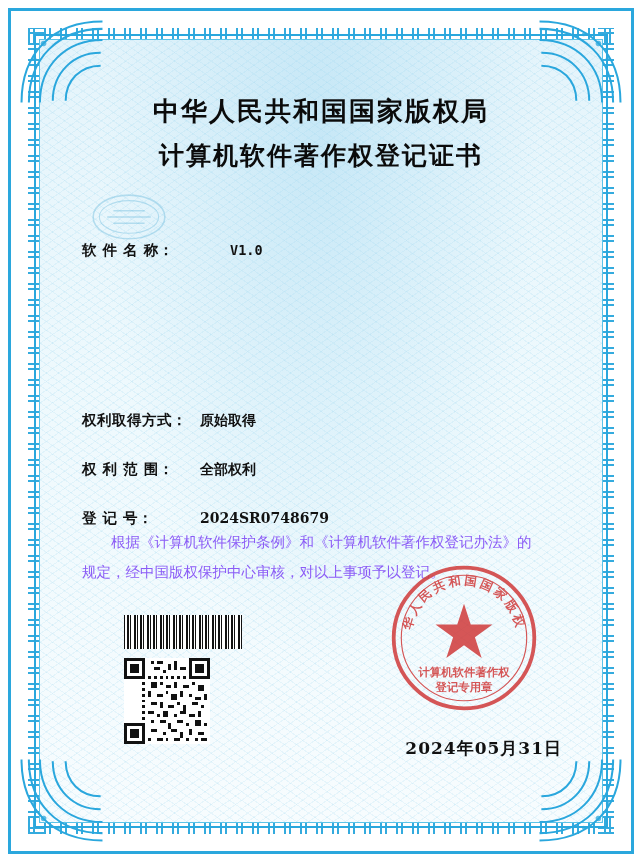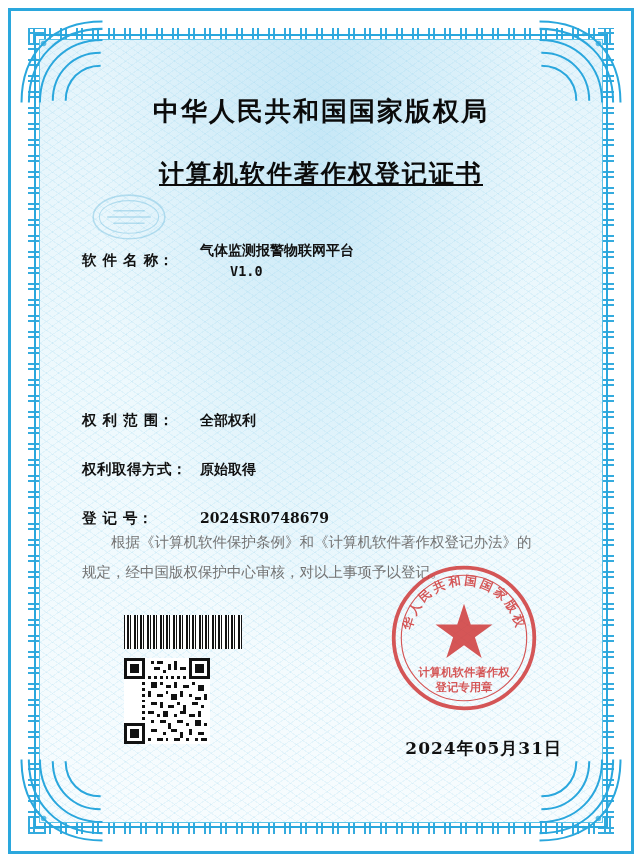--- a/index.html
+++ b/index.html
@@ -108,22 +108,21 @@
   }
   .title-1 {
     font-size: 26px;
     letter-spacing: 2px;
     line-height: 1.5;
   }
   .title-2 {
     font-size: 25px;
     letter-spacing: 2px;
     line-height: 1.5;
-    margin-top: 24px;
-    text-decoration: underline;
+    margin-top: 6px;
   }
 
   .watermark-seal {
     position: absolute;
     left: 50px;
     top: 152px;
     width: 78px;
     height: 50px;
     opacity: .5;
   }
@@ -178,21 +177,21 @@
   .fields-2 .row { margin-bottom: 28px; }
 
   .para {
     position: absolute;
     left: 42px;
     right: 36px;
     top: 487px;
     font-family: "DejaVu Serif", "Liberation Serif", serif;
     font-size: 14.5px;
     line-height: 2.1;
-    color: #737373;
+    color: #8b5cf6;
     text-align: justify;
   }
   .para .indent { text-indent: 2em; display: block; }
 
   .barcode {
     position: absolute;
     left: 84px;
     top: 575px;
     width: 118px;
     height: 34px;
@@ -317,34 +316,33 @@
         <ellipse cx="50" cy="32" rx="38" ry="21" fill="none" stroke="#7fc4e2" stroke-width="1.4"></ellipse>
         <path d="M22 32 h56 M30 24 h40 M30 40 h40" stroke="#7fc4e2" stroke-width="2" fill="none"></path>
       </svg>
     </div>
 
 
     <div class="fields">
       <div class="row">
         <div class="lab">软 件 名 称：</div>
         <div class="val">
-          <span>气体监测报警物联网平台</span>
           <span class="v2">V1.0</span>
         </div>
       </div>
     </div>
 
     <div class="fields-2">
       <div class="row">
+        <div class="lab">权利取得方式：</div>
+        <div class="val">原始取得</div>
+      </div>
+      <div class="row">
         <div class="lab">权 利 范 围：</div>
         <div class="val">全部权利</div>
-      </div>
-      <div class="row">
-        <div class="lab">权利取得方式：</div>
-        <div class="val">原始取得</div>
       </div>
       <div class="row">
         <div class="lab">登 记 号：</div>
         <div class="val">2024SR0748679</div>
       </div>
     </div>
 
     <div class="para">
       <span class="indent">根据《计算机软件保护条例》和《计算机软件著作权登记办法》的</span>
       <span>规定，经中国版权保护中心审核，对以上事项予以登记。</span>

